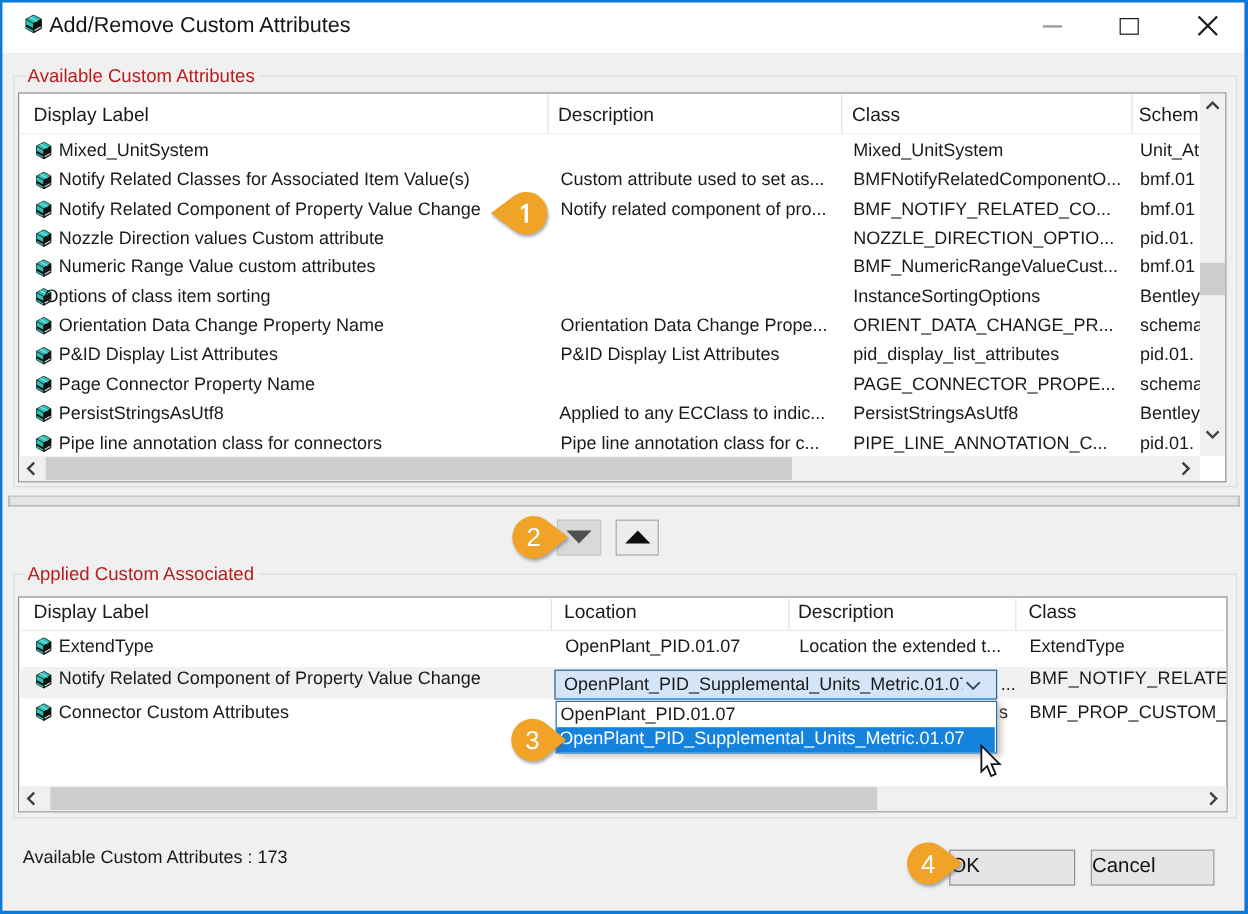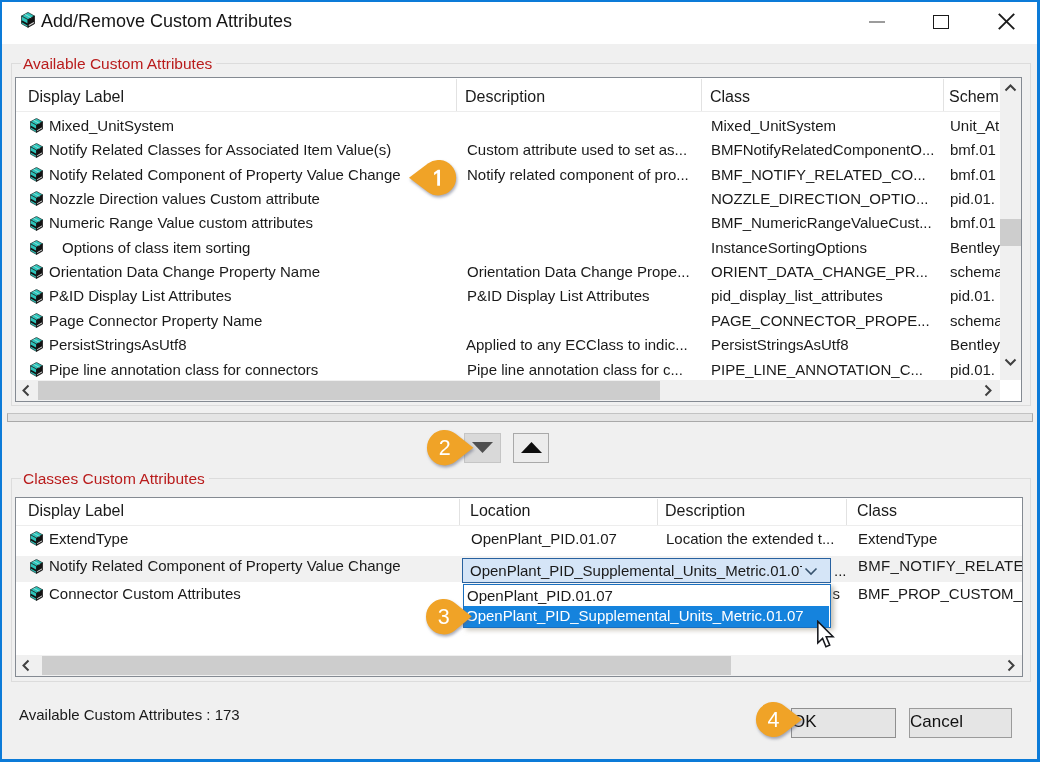--- a/index.html
+++ b/index.html
@@ -114,21 +114,21 @@
 <div class="cell" style="left:711px;top:214.4px">BMF_NumericRangeValueCust...</div>
 <div class="cell" style="left:950px;top:214.4px;width:50px;overflow:hidden">bmf.01</div>
 <svg class="gem" style="left:30px;top:240.1px" width="13" height="15" viewBox="0 0 13 15">
  <polygon points="6.5,0.4 12.6,3.8 6.5,7.2 0.4,3.8" fill="#2cc4ba" stroke="#1d2a28" stroke-width="0.7"></polygon>
  <polygon points="0.4,3.8 6.5,7.2 6.5,14.4 0.4,11" fill="#2cc4ba" stroke="#1d2a28" stroke-width="0.7"></polygon>
  <polygon points="12.6,3.8 6.5,7.2 6.5,14.4 12.6,11" fill="#131313" stroke="#131313" stroke-width="0.7"></polygon>
  <line x1="0.6" y1="8.6" x2="6.4" y2="11.8" stroke="#131313" stroke-width="1.7"></line>
  <line x1="7.2" y1="12.6" x2="12" y2="9.9" stroke="#d9d9d9" stroke-width="1"></line>
  <line x1="3.5" y1="2.1" x2="9.6" y2="5.5" stroke="#cdf3ef" stroke-width="0.6"></line>
 </svg>
-<div class="row" style="left:62px;top:238.8px">Options of class item sorting</div>
+<div class="row" style="left:37px;top:238.8px">Options of class item sorting</div>
 <div class="cell" style="left:711px;top:238.8px">InstanceSortingOptions</div>
 <div class="cell" style="left:950px;top:238.8px;width:50px;overflow:hidden">Bentley</div>
 <svg class="gem" style="left:30px;top:264.4px" width="13" height="15" viewBox="0 0 13 15">
  <polygon points="6.5,0.4 12.6,3.8 6.5,7.2 0.4,3.8" fill="#2cc4ba" stroke="#1d2a28" stroke-width="0.7"></polygon>
  <polygon points="0.4,3.8 6.5,7.2 6.5,14.4 0.4,11" fill="#2cc4ba" stroke="#1d2a28" stroke-width="0.7"></polygon>
  <polygon points="12.6,3.8 6.5,7.2 6.5,14.4 12.6,11" fill="#131313" stroke="#131313" stroke-width="0.7"></polygon>
  <line x1="0.6" y1="8.6" x2="6.4" y2="11.8" stroke="#131313" stroke-width="1.7"></line>
  <line x1="7.2" y1="12.6" x2="12" y2="9.9" stroke="#d9d9d9" stroke-width="1"></line>
  <line x1="3.5" y1="2.1" x2="9.6" y2="5.5" stroke="#cdf3ef" stroke-width="0.6"></line>
 </svg>
@@ -207,21 +207,21 @@
 <div class="abs" style="left:464px;top:433px;width:37px;height:30px;background:#d9d9d9;border:1px solid #c5c5c5"></div>
 <svg class="abs" style="left:471px;top:441px" width="23" height="13" viewBox="0 0 23 13">
     <polygon points="1,1 22,1 11.5,12" fill="#4f4f4f"></polygon>
   </svg>
 <div class="abs" style="left:513px;top:433px;width:36px;height:30px;background:#ececec;border:1px solid #a9a9a9"></div>
 <svg class="abs" style="left:520px;top:441px" width="23" height="13" viewBox="0 0 23 13">
     <polygon points="11.5,1 22,12 1,12" fill="#0d0d0d"></polygon>
   </svg>
 
 <div class="groupbox" style="left:11px;top:478px;width:1020px;height:204px">
- <div class="grouplabel">Classes Custom Attributes</div>
+ <div class="grouplabel">Applied Custom Associated</div>
 </div>
 
 <div class="listbox" style="left:15px;top:497px;width:1008px;height:180px"></div>
 <div class="hdr" style="left:28px;top:501.5px">Display Label</div>
 <div class="hdr" style="left:470px;top:501.5px">Location</div>
 <div class="hdr" style="left:665px;top:501.5px">Description</div>
 <div class="hdr" style="left:857px;top:501.5px">Class</div>
 <div class="sep" style="left:459px;top:499px;height:26px"></div>
 <div class="sep" style="left:657px;top:499px;height:26px"></div>
 <div class="sep" style="left:846px;top:499px;height:26px"></div>

